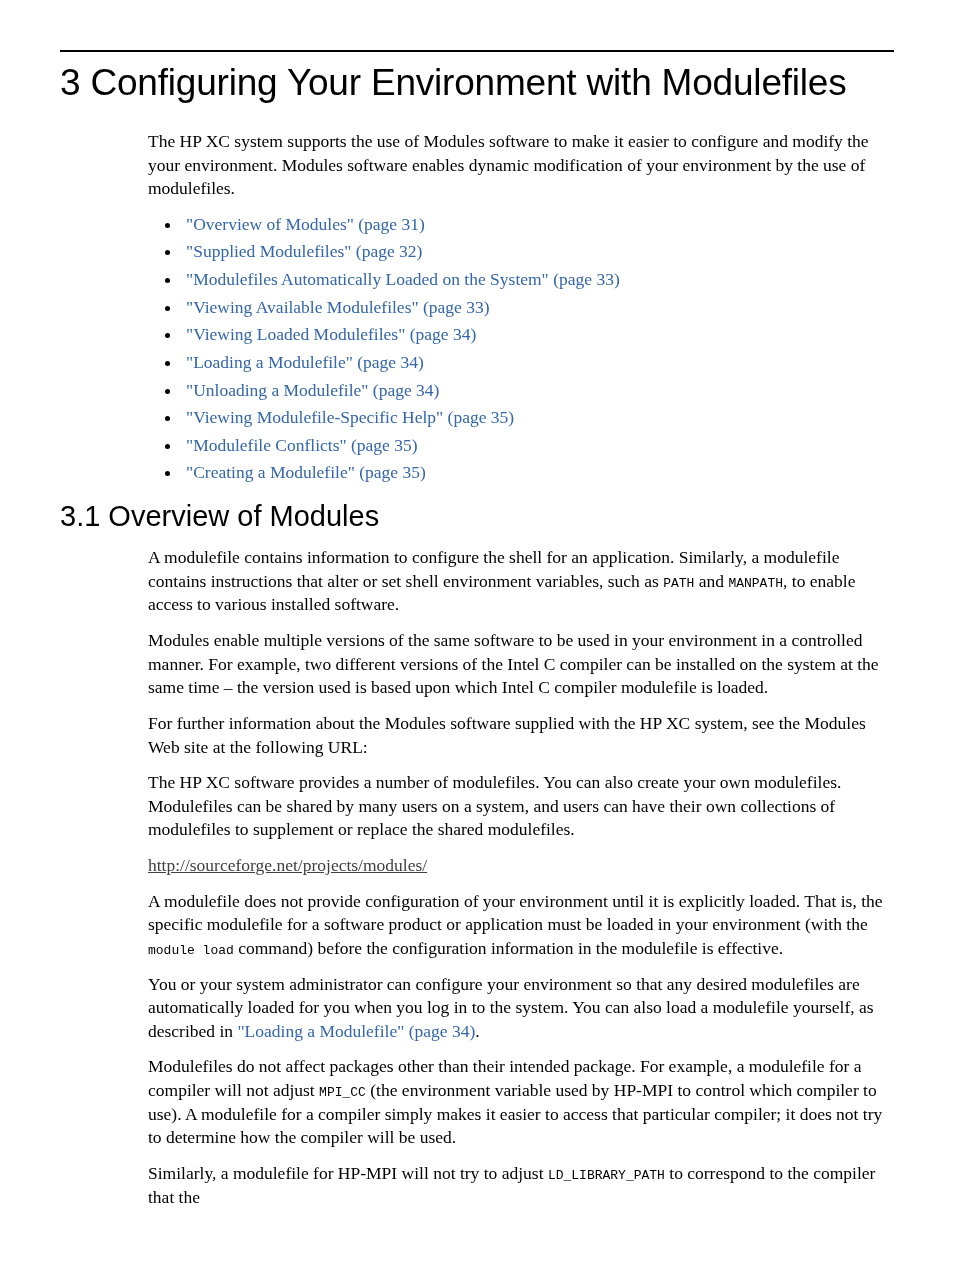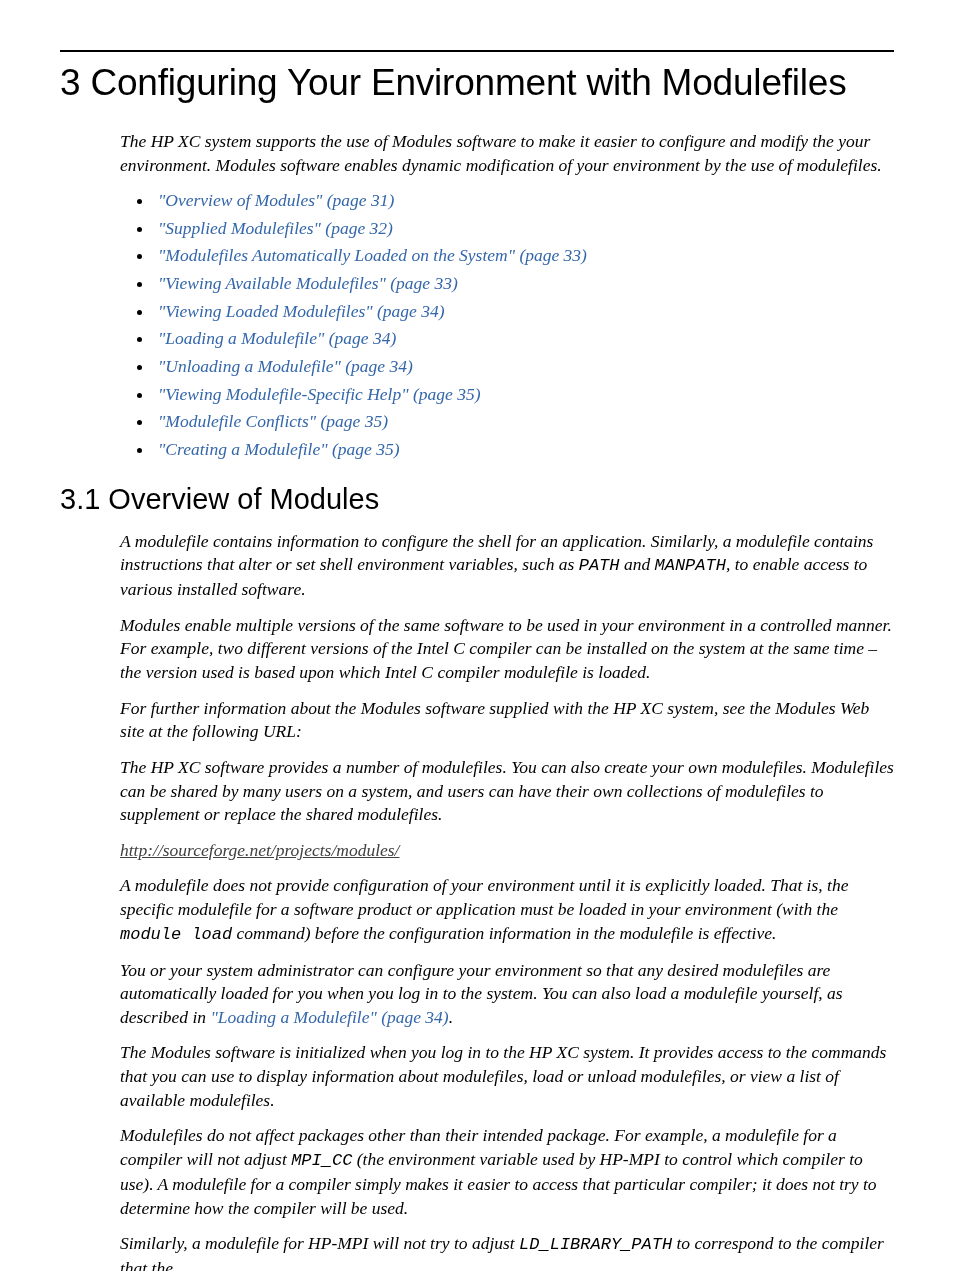--- a/index.html
+++ b/index.html
@@ -21,25 +21,24 @@
     font-family: "Trebuchet MS", "Lucida Sans", Arial, sans-serif;
     font-weight: 300;
     font-size: 37px;
     margin: 0 0 22px 0;
     letter-spacing: -0.2px;
   }
   h2.section-title {
     font-family: "Trebuchet MS", "Lucida Sans", Arial, sans-serif;
     font-weight: 300;
     font-size: 29px;
-    margin: 19px 0 10px 0;
+    margin: 12px 0 10px 0;
   }
   .body-indent {
-    margin-left: 60px;
-    font-style: italic;
+    margin-left: 88px;
   }
   p {
     margin: 0 0 12px 0;
     text-align: left;
   }
   ul.toc-list {
     list-style-type: disc;
     padding-left: 34px;
     margin: 0 0 8px 0;
   }
@@ -50,21 +49,21 @@
   a.link {
     color: #3366aa;
     text-decoration: none;
   }
   a.ext-link {
     color: #404040;
     text-decoration: underline;
   }
   .mono {
     font-family: "Courier New", Courier, monospace;
-    font-size: 17px;
+    font-size: 13px;
   }
 </style>
 </head>
 <body>
 
 <hr class="top-rule">
 
 <h1 class="chapter-title">3 Configuring Your Environment with Modulefiles</h1>
 
 <div class="body-indent">
@@ -93,19 +92,18 @@
   <p>For further information about the Modules software supplied with the HP XC system, see the Modules Web site at the following URL:</p>
 
   <p>The HP XC software provides a number of modulefiles. You can also create your own modulefiles. Modulefiles can be shared by many users on a system, and users can have their own collections of modulefiles to supplement or replace the shared modulefiles.</p>
 
   <p><a class="ext-link">http://sourceforge.net/projects/modules/</a></p>
 
   <p><span>A modulefile does not provide configuration of your environment until it is explicitly loaded. That is, the specific modulefile for a software product or application must be loaded in your environment (with the </span><span class="mono">module load</span><span> command) before the configuration information in the modulefile is effective.</span></p>
 
   <p><span>You or your system administrator can configure your environment so that any desired modulefiles are automatically loaded for you when you log in to the system. You can also load a modulefile yourself, as described in </span><a class="link">"Loading a Modulefile" (page 34)</a><span>.</span></p>
 
-  <p>The Modules software is initialized when you log in to the HP XC system. It provides access to the commands that you can use to display information about modulefiles, load or unload modulefiles, or view a list of available modulefiles.</p>
 
   <p><span>Modulefiles do not affect packages other than their intended package. For example, a modulefile for a compiler will not adjust </span><span class="mono">MPI_CC</span><span> (the environment variable used by HP-MPI to control which compiler to use). A modulefile for a compiler simply makes it easier to access that particular compiler; it does not try to determine how the compiler will be used.</span></p>
 
   <p><span>Similarly, a modulefile for HP-MPI will not try to adjust </span><span class="mono">LD_LIBRARY_PATH</span><span> to correspond to the compiler that the </span></p>
 
 </div>
 
 </body></html>

